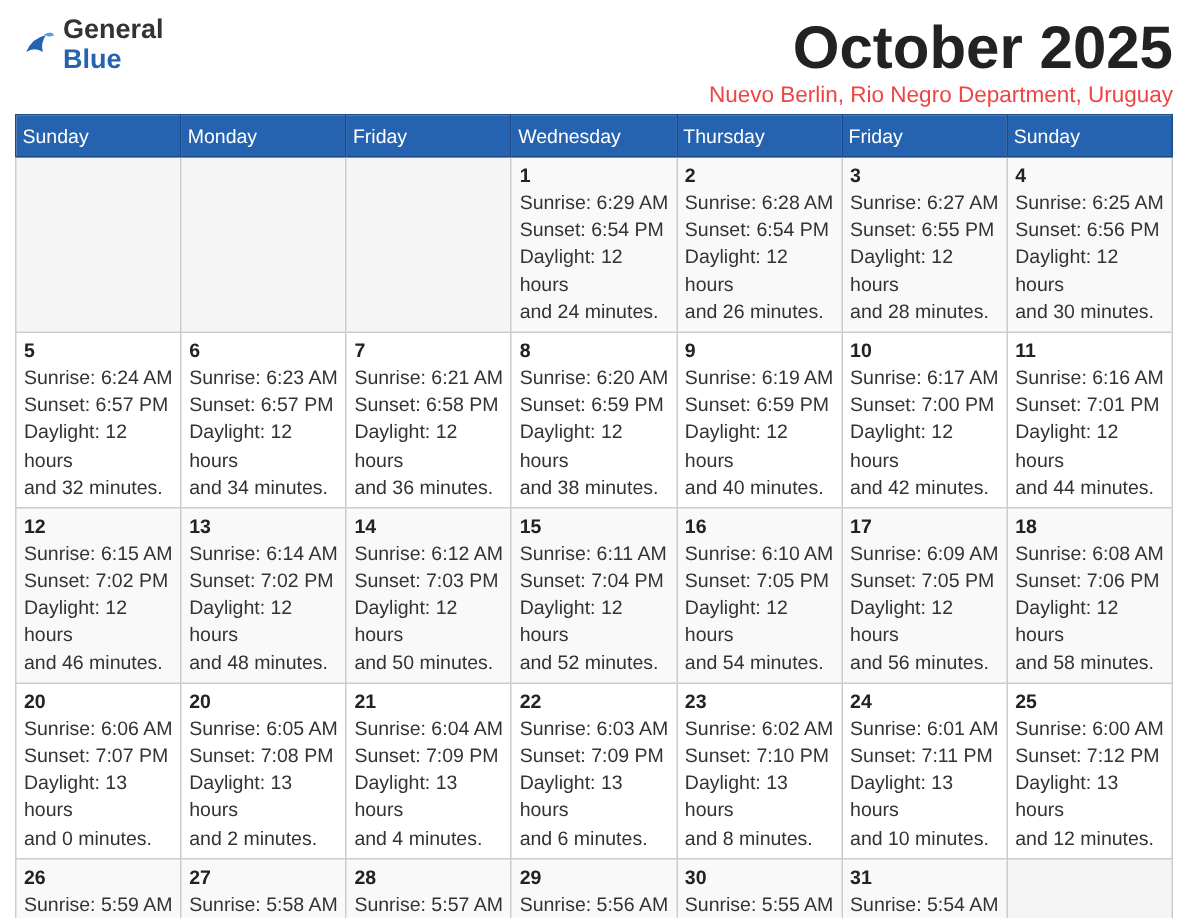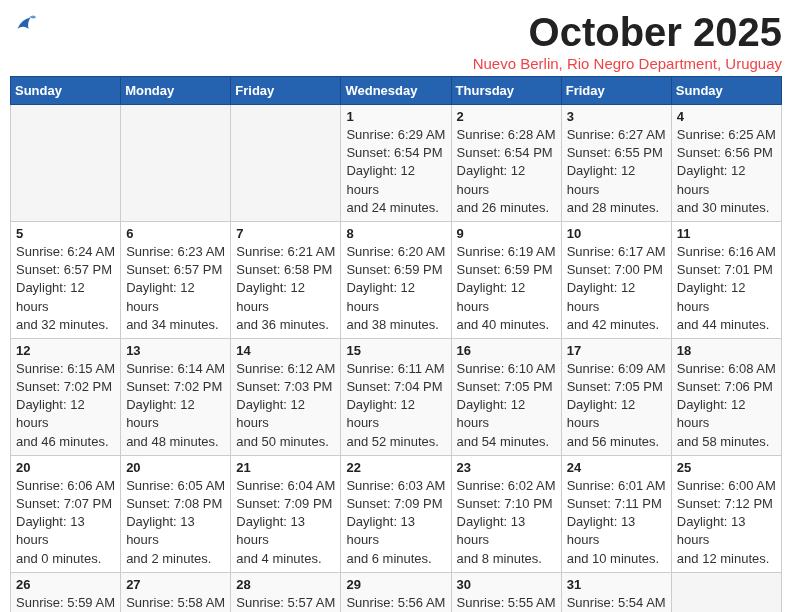--- a/index.html
+++ b/index.html
@@ -46,21 +46,21 @@
     }
     .calendar {
       width: 100%;
       border-collapse: collapse;
       border: 1px solid #ccc;
     }
     .calendar th {
       background: #2563b0;
       color: #fff;
       font-size: 13px;
-      font-weight: bold;
+      font-weight: normal;
       padding: 6px 4px;
       text-align: left;
       border: 1px solid #1a4a8a;
     }
     .calendar td {
       border: 1px solid #ccc;
       vertical-align: top;
       padding: 4px 5px;
       font-size: 11px;
       color: #333;
@@ -91,20 +91,24 @@
   </style>
 </head>
 <body>
 
 <div class="header">
   <div class="logo">
     <svg class="logo-bird" viewBox="0 0 30 30" xmlns="http://www.w3.org/2000/svg">
       <path d="M8 20 Q12 10 22 8 Q18 14 20 20 Q14 16 8 20Z" fill="#2563b0"></path>
       <path d="M20 8 Q26 4 28 8 Q24 10 22 8Z" fill="#5b9bd5"></path>
     </svg>
+    <div class="logo-text">
+      <span class="logo-general">General</span><br>
+      <span class="logo-blue">Blue</span>
+    </div>
   </div>
   <div class="title-block">
     <div class="month-title">October 2025</div>
     <div class="subtitle">Nuevo Berlin, Rio Negro Department, Uruguay</div>
   </div>
 </div>
 
 <table class="calendar">
   <thead>
     <tr>

